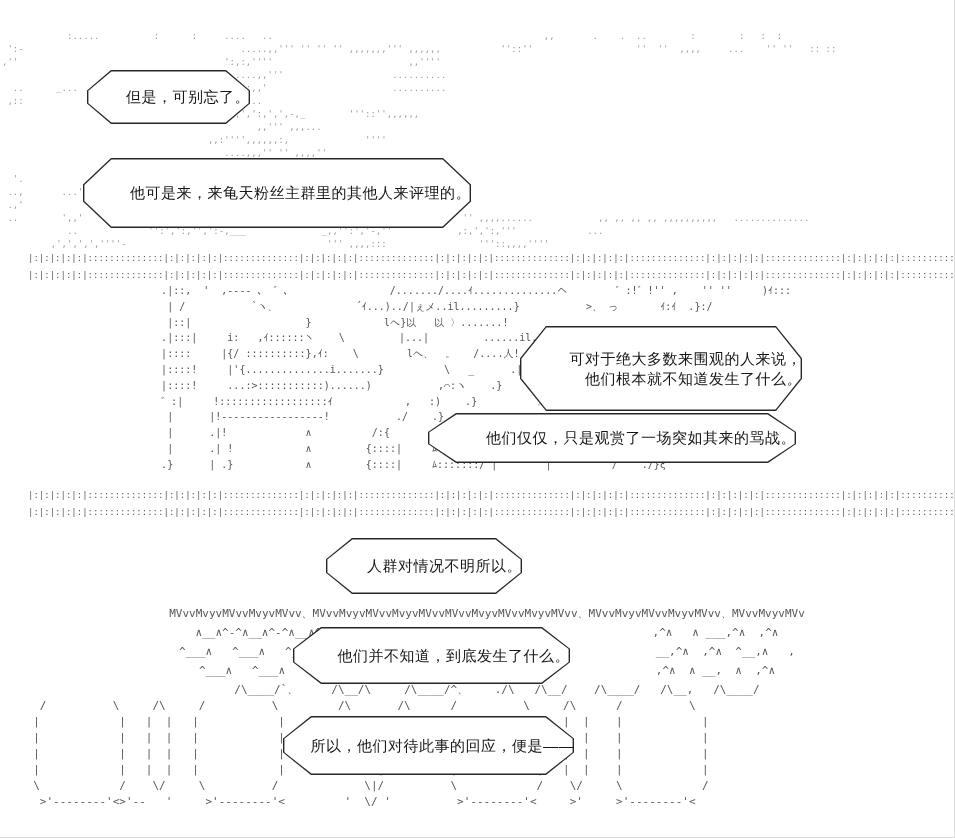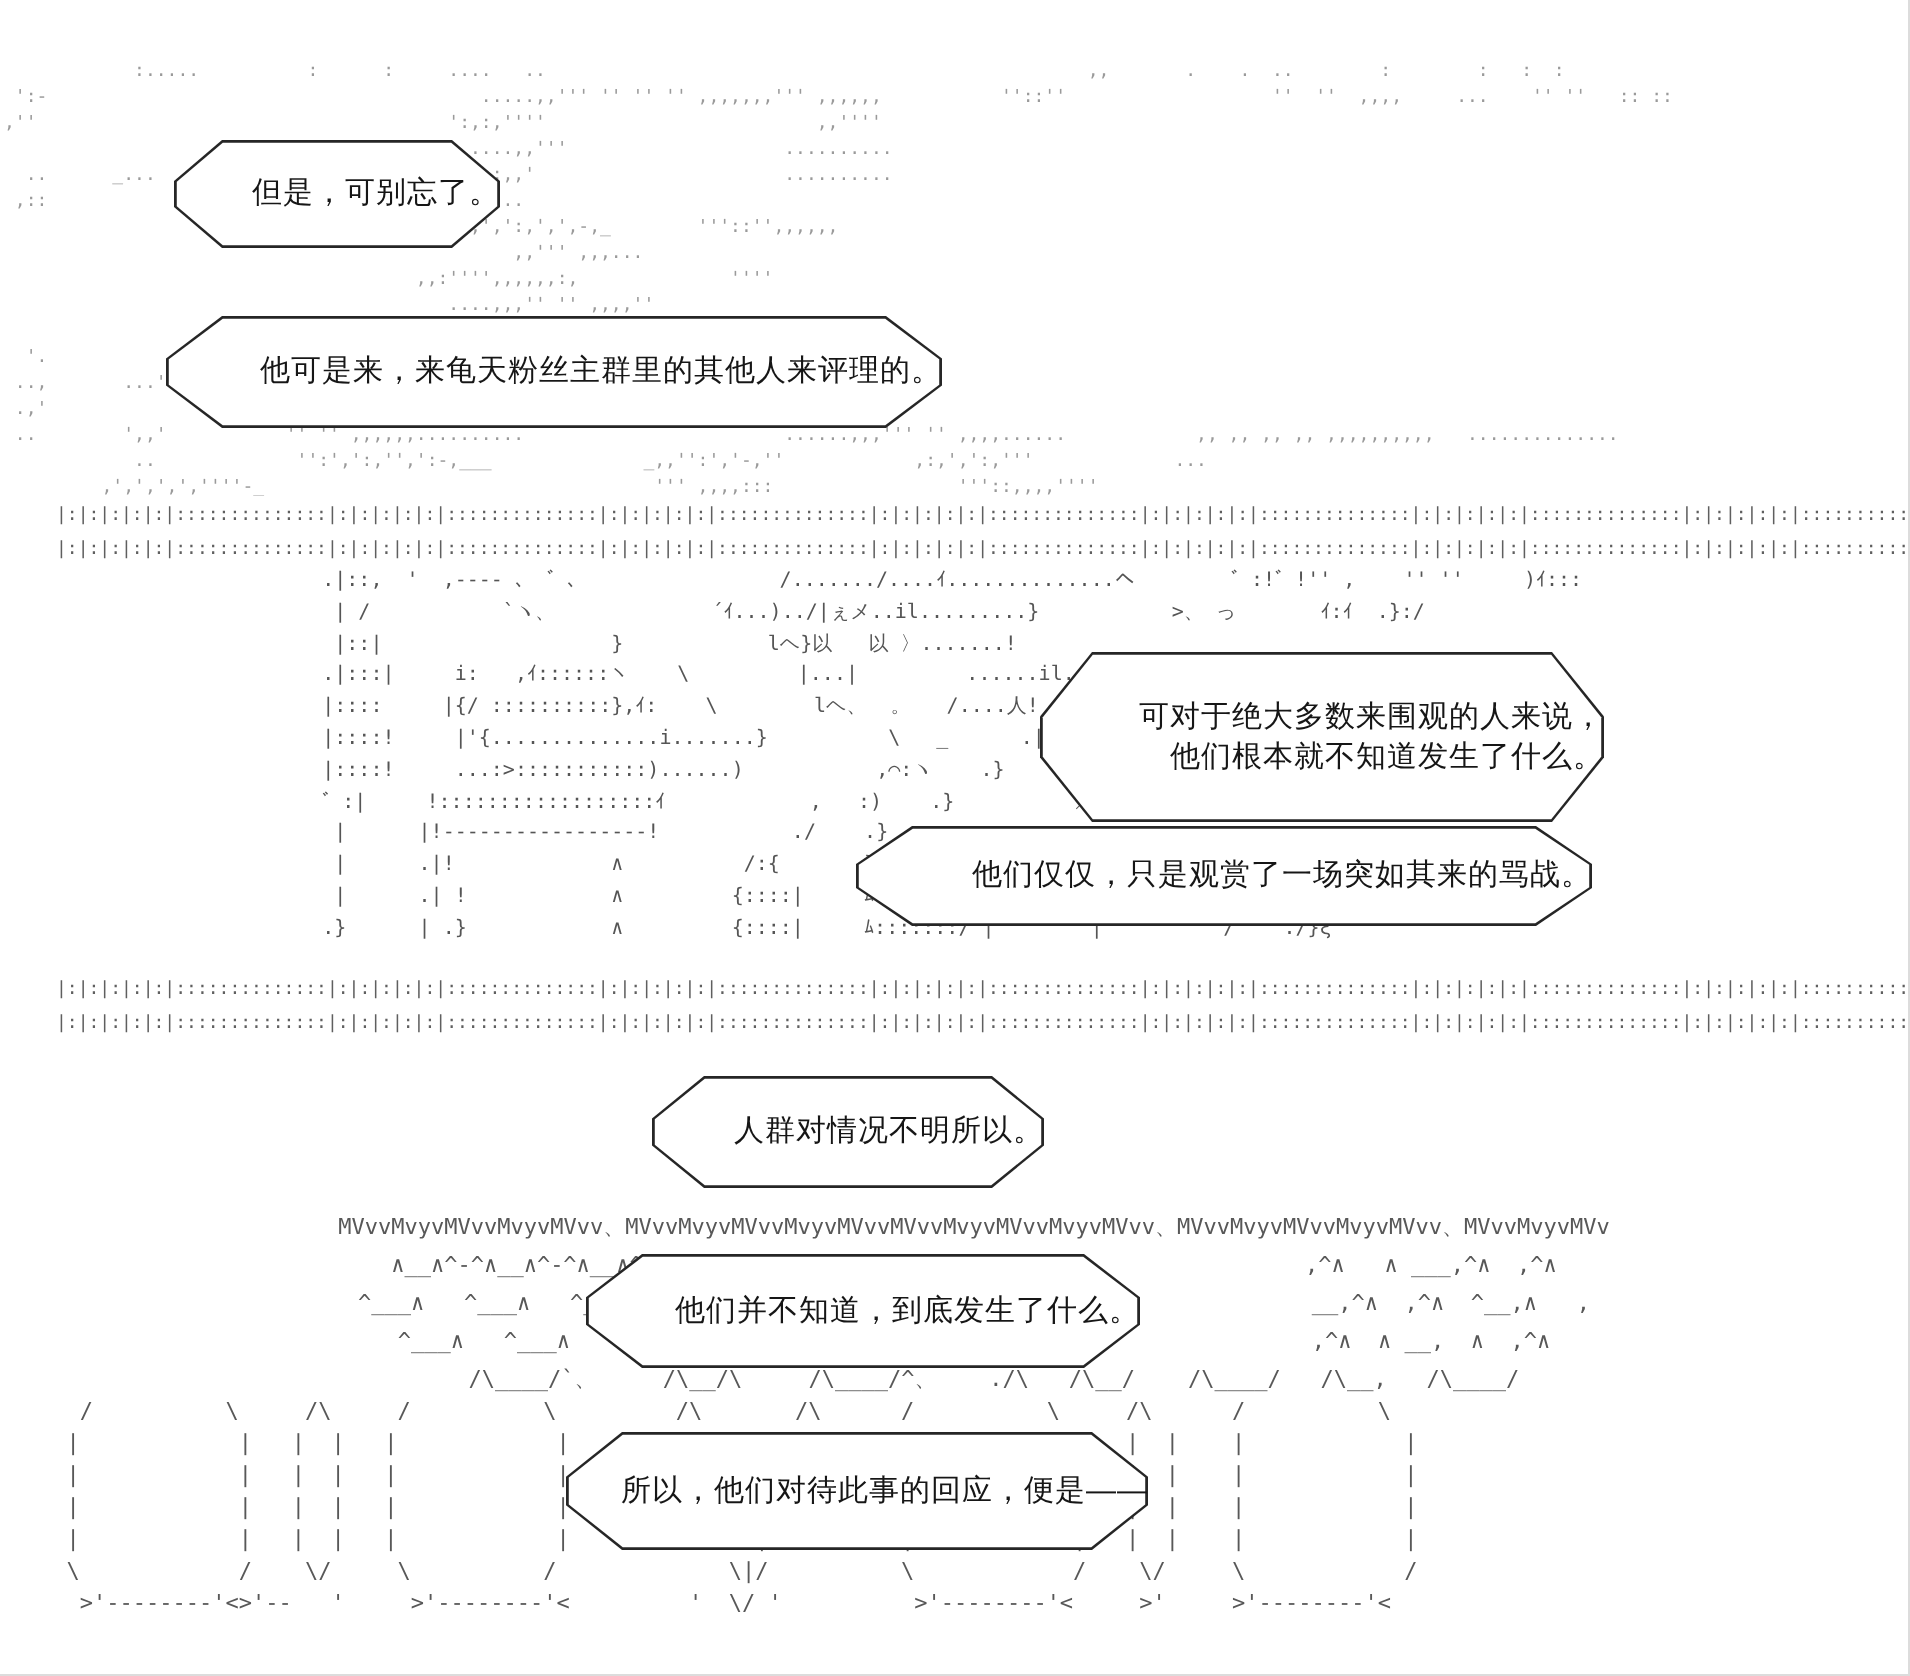--- a/index.html
+++ b/index.html
@@ -83,21 +83,21 @@
    &gt;'--------'&lt;&gt;'--   '     &gt;'--------'&lt;         '  \/ '          &gt;'--------'&lt;     &gt;'     &gt;'--------'&lt;</pre>
 
   <div class="bubble" style="left:87px;top:70px;width:163px;height:54px;--ch:24px;">
     <div class="bub-border"></div>
     <div class="bub-fill"></div>
     <div class="bub-text">
         <span>但是，可别忘了。</span>
       </div>
   </div>
 
-  <div class="bubble" style="left:83px;top:158px;width:388px;height:56px;">
+  <div class="bubble" style="left:83px;top:158px;width:388px;height:70px;">
     <div class="bub-border"></div>
     <div class="bub-fill"></div>
     <div class="bub-text">
         <span>他可是来，来龟天粉丝主群里的其他人来评理的。</span>
       </div>
   </div>
 
   <div class="bubble" style="left:520px;top:326px;width:282px;height:85px;--ch:26px;">
     <div class="bub-border"></div>
     <div class="bub-fill"></div>

